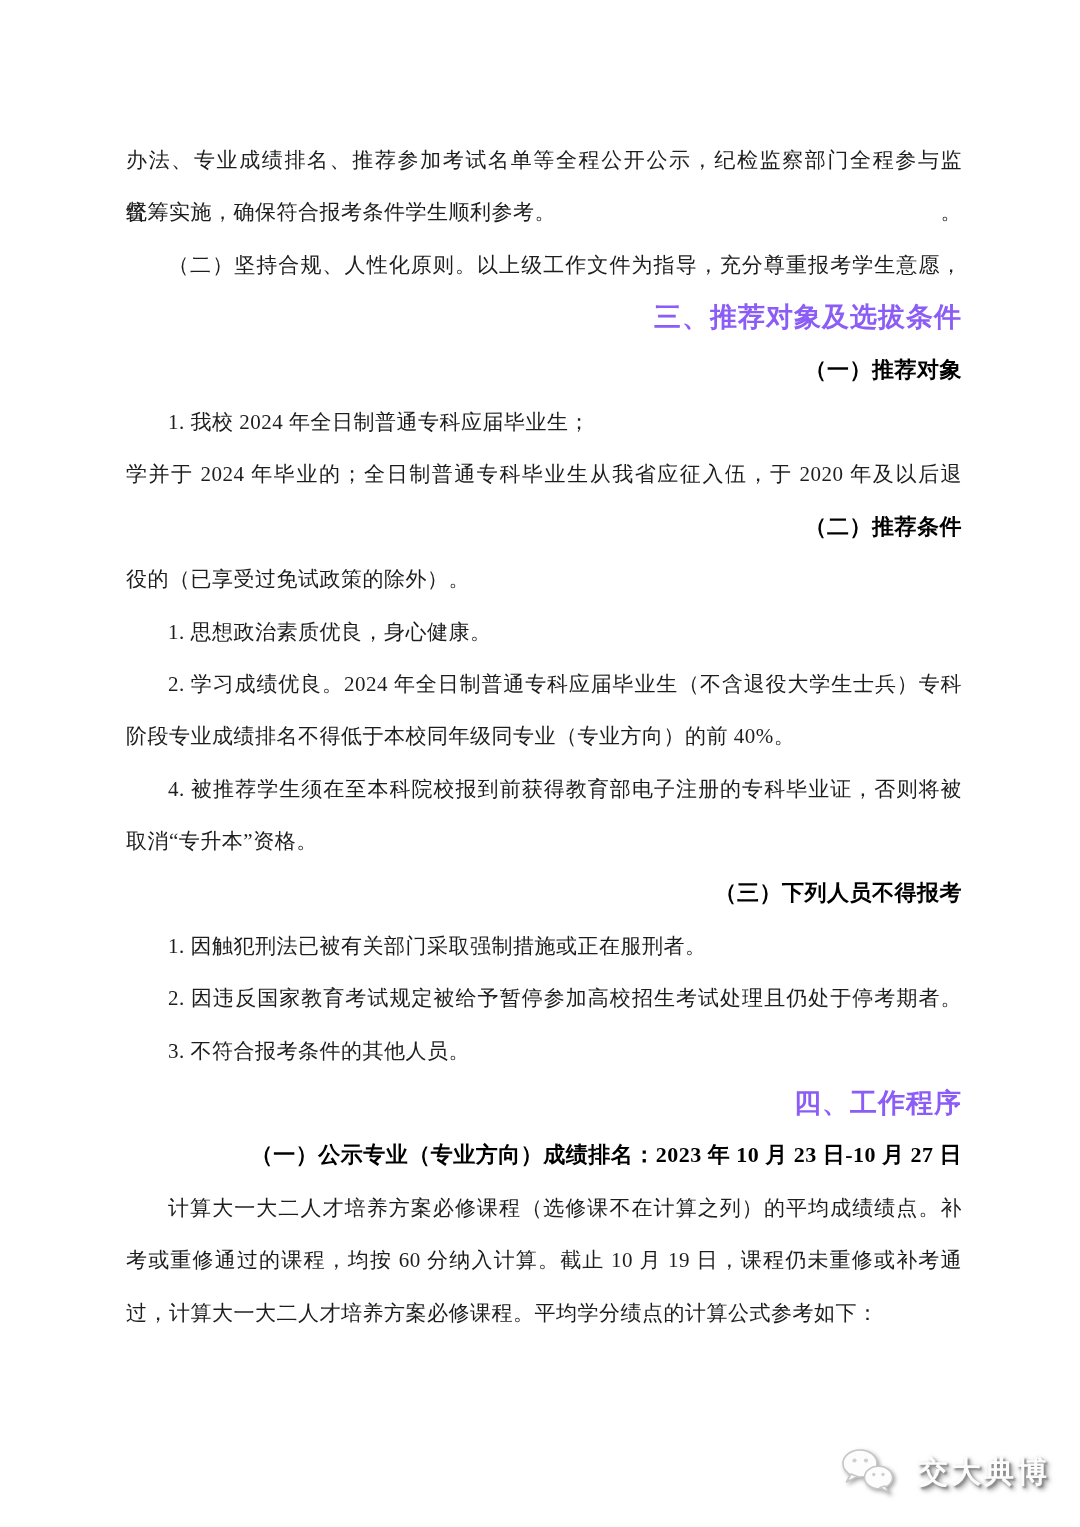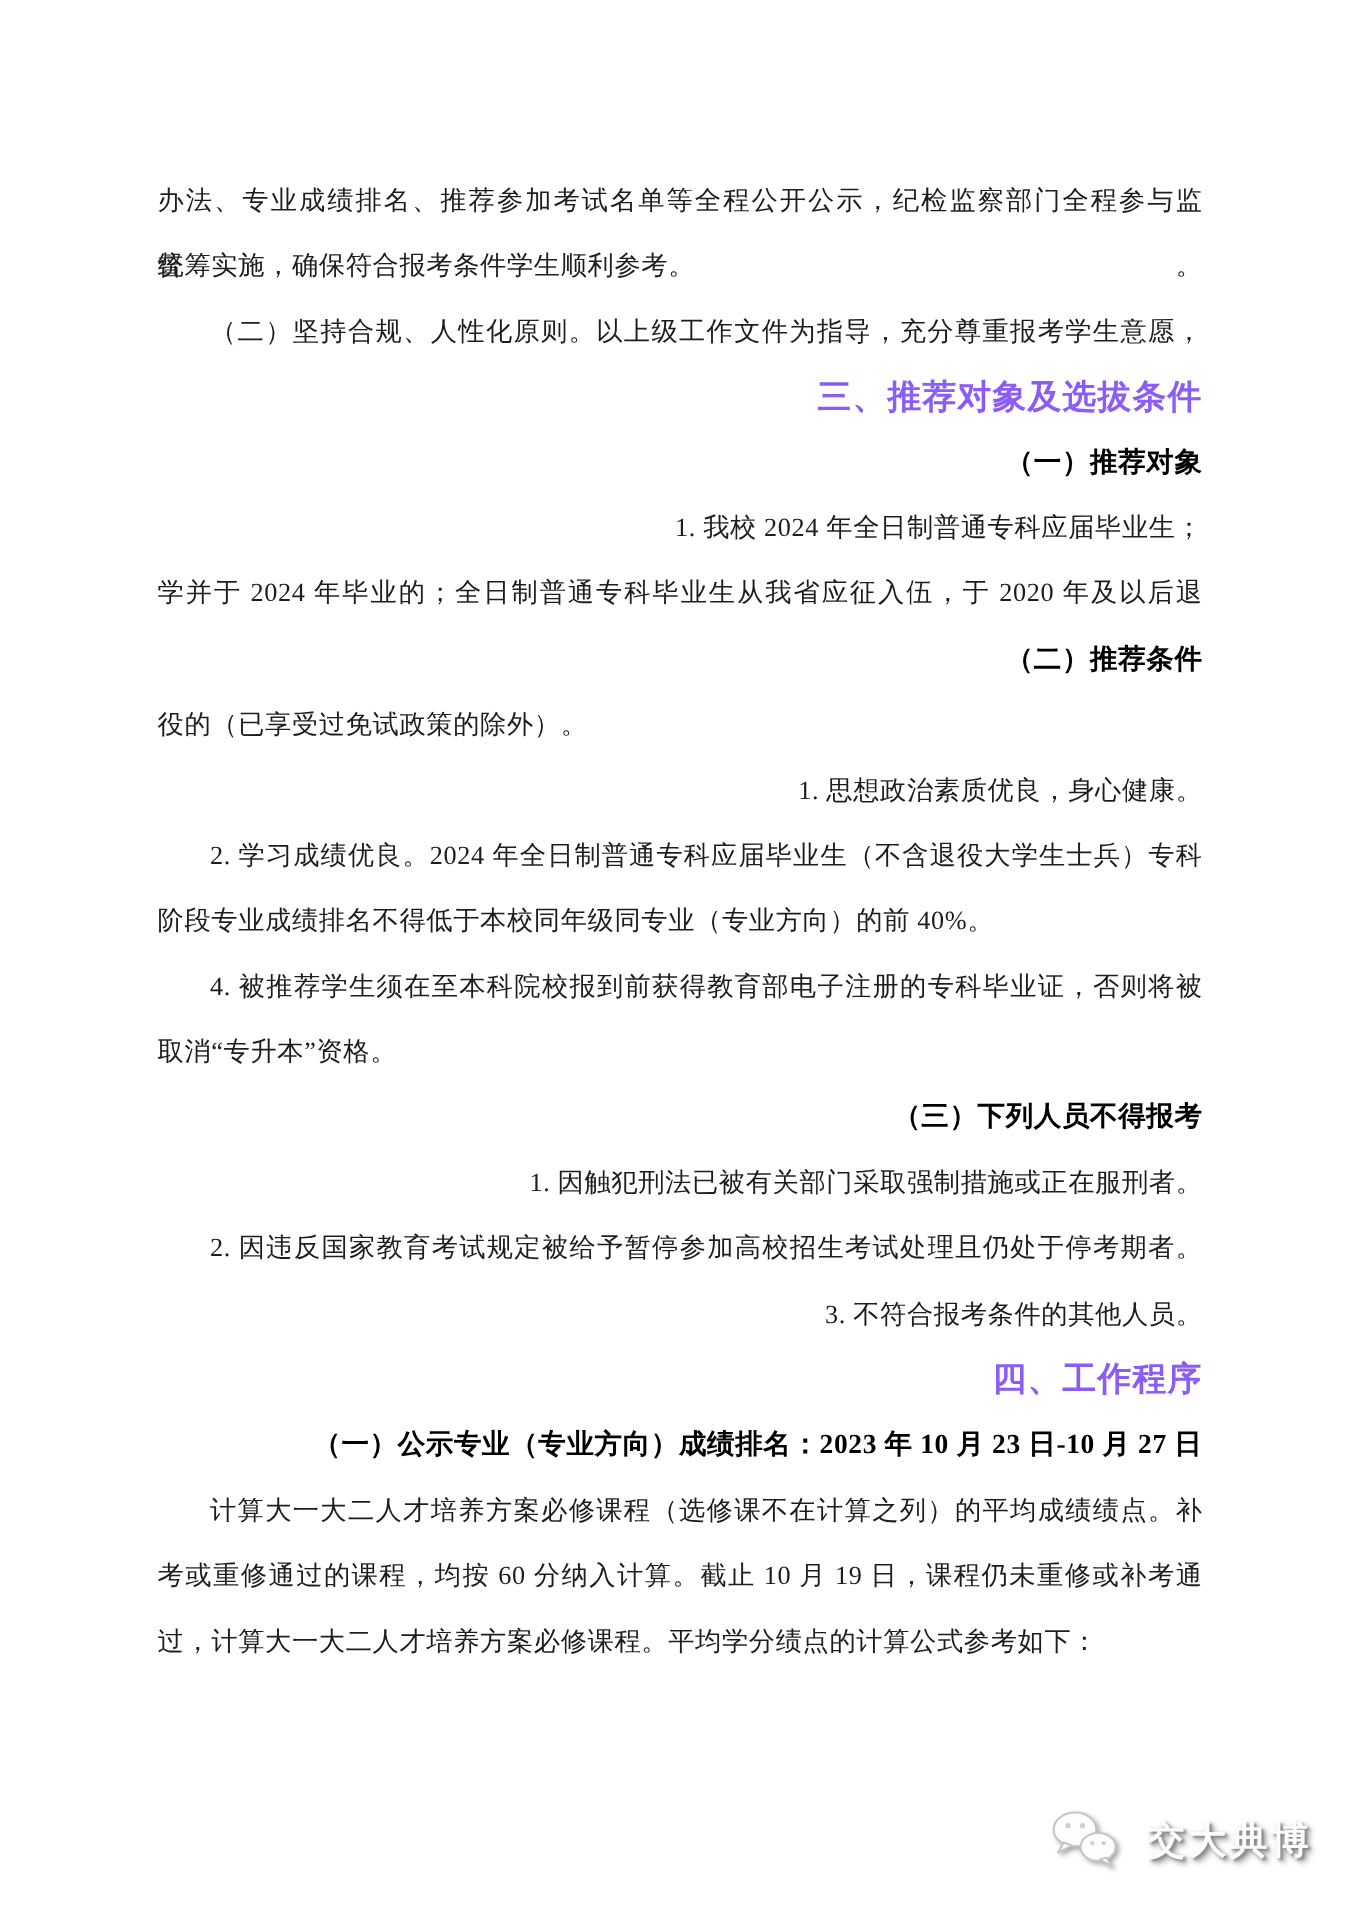--- a/index.html
+++ b/index.html
@@ -22,21 +22,21 @@
   }
   .ln {
     font-size: 21px;
     line-height: 52.4px;
     height: 52.4px;
     color: #1d1d1d;
     letter-spacing: 0.5px;
     white-space: normal;
     text-align: left;
   }
-  .ln.indent { text-indent: 2em; text-align: right; }
+  .ln.indent { text-indent: 2em; }
   .ln.justify { text-align: justify; text-align-last: justify; }
   .ln.h1 {
     font-family: "Liberation Sans", sans-serif;
     font-weight: 700;
     font-size: 27px;
     color: #8b5cf6;
     padding-left: 58px;
     letter-spacing: 1px;
     text-align: right; text-align-last: auto;
     text-indent: 0;

